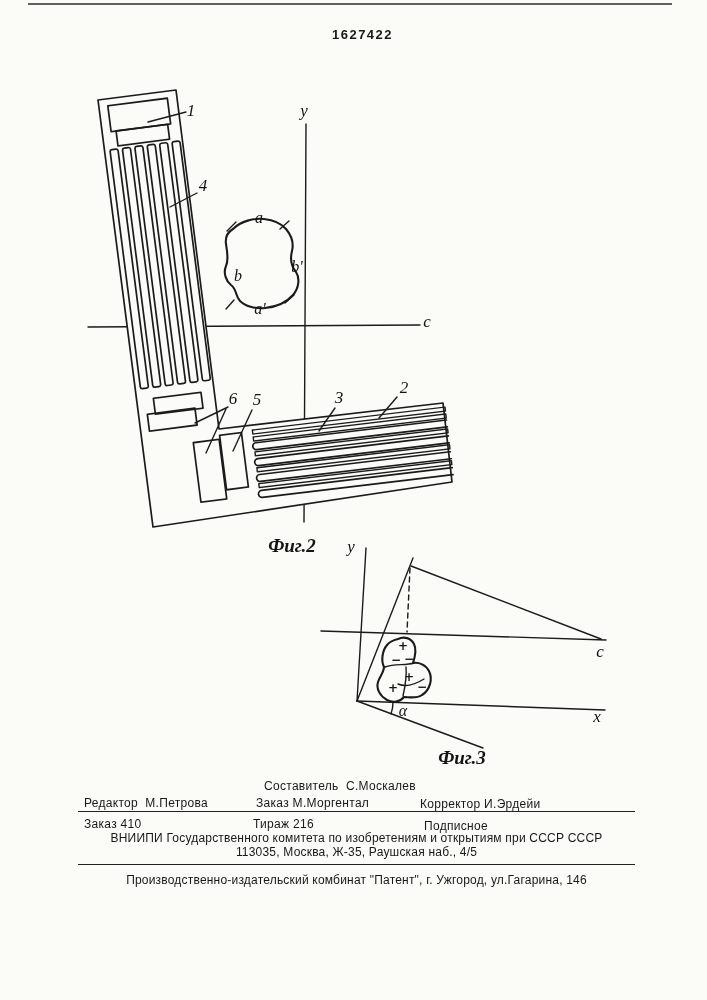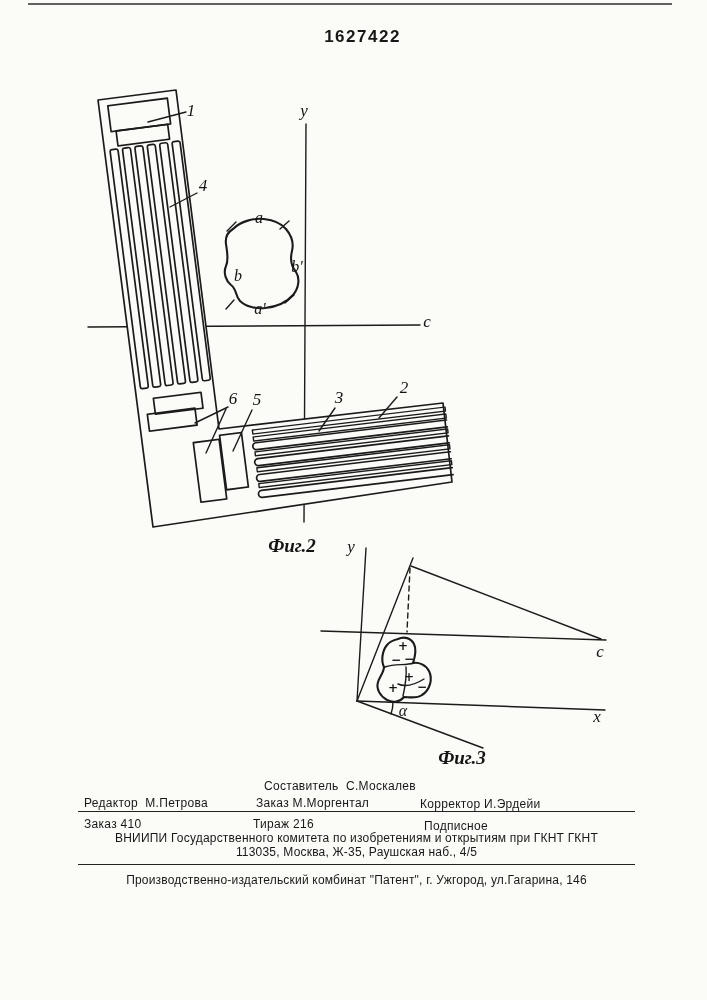--- a/index.html
+++ b/index.html
@@ -1,19 +1,19 @@
 <!DOCTYPE html>
 <html><head>
 <meta charset="utf-8">
 <style>
   html,body{margin:0;padding:0;background:#fbfbf8;}
   .page{position:relative;width:707px;height:1000px;background:#fbfbf8;overflow:hidden;
         font-family:"Liberation Sans","DejaVu Sans",sans-serif;color:#181818;}
   .patent-no{position:absolute;top:27px;left:0;width:699px;text-align:center;
-             font-size:17px;font-weight:bold;letter-spacing:1.5px;padding-left:26px;box-sizing:border-box;}
+             font-size:13px;font-weight:bold;letter-spacing:1.5px;padding-left:26px;box-sizing:border-box;}
   .top-edge{position:absolute;top:3px;left:28px;width:644px;border-top:2px solid #3a3a3a;opacity:.8;}
   svg.art{position:absolute;left:0;top:0;}
   .ln{fill:none;stroke:#1b1b1b;stroke-width:1.7;stroke-linecap:round;stroke-linejoin:round;}
   .thin{stroke-width:1.4;}
   .thick{stroke-width:2.1;}
   .paper{fill:#fbfbf8;}
   .flabel{font:italic 17px "Liberation Serif","DejaVu Serif",serif;fill:#141414;text-anchor:middle;}
   .fsmall{font:italic 16px "Liberation Serif","DejaVu Serif",serif;fill:#141414;text-anchor:middle;}
   .fcap{font:italic bold 19px "Liberation Serif","DejaVu Serif",serif;fill:#141414;text-anchor:middle;}
   .fsign{font:bold 12px "DejaVu Sans",sans-serif;fill:#141414;text-anchor:middle;}
@@ -142,19 +142,19 @@
 
   <div>
     <div class="imp" style="left:264px;top:779px;">Составитель  С.Москалев</div>
     <div class="imp" style="left:84px;top:796px;">Редактор  М.Петрова</div>
     <div class="imp" style="left:256px;top:796px;">Заказ М.Моргентал</div>
     <div class="imp" style="left:420px;top:797px;">Корректор И.Эрдейи</div>
     <div class="rule" style="top:811px;"></div>
     <div class="imp" style="left:84px;top:817px;">Заказ 410</div>
     <div class="imp" style="left:253px;top:817px;">Тираж 216</div>
     <div class="imp" style="left:424px;top:819px;">Подписное</div>
-    <div class="imp-c" style="top:831px;">ВНИИПИ Государственного комитета по изобретениям и открытиям при ГКНТ ГКНТ</div>
+    <div class="imp-c" style="top:831px;">ВНИИПИ Государственного комитета по изобретениям и открытиям при СССР СССР</div>
     <div class="imp-c" style="top:845px;">113035, Москва, Ж-35, Раушская наб., 4/5</div>
     <div class="rule" style="top:864px;"></div>
     <div class="imp-c" style="top:873px;">Производственно-издательский комбинат "Патент", г. Ужгород, ул.Гагарина, 146</div>
   </div>
 
 </div>
 
 </body></html>

